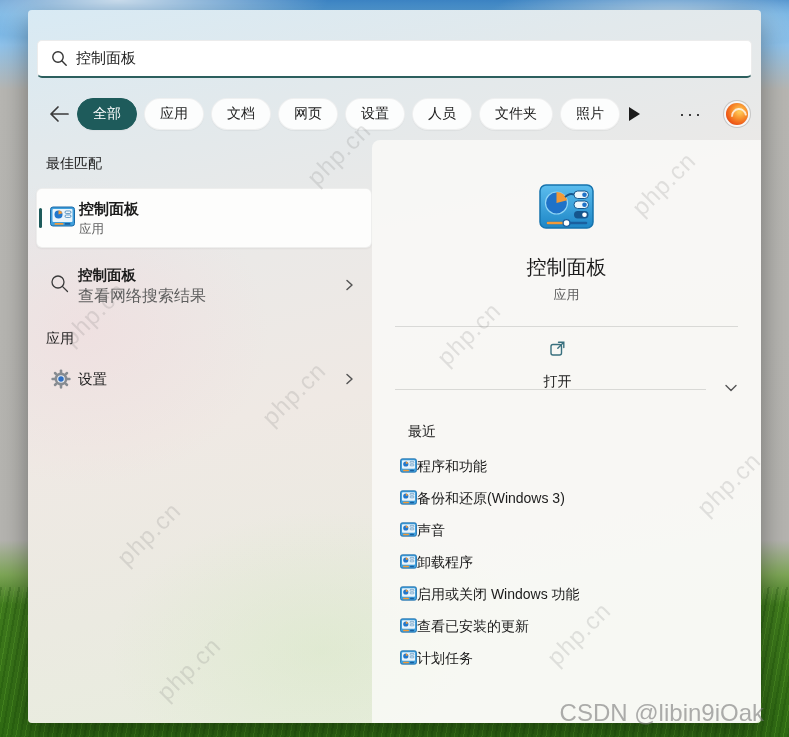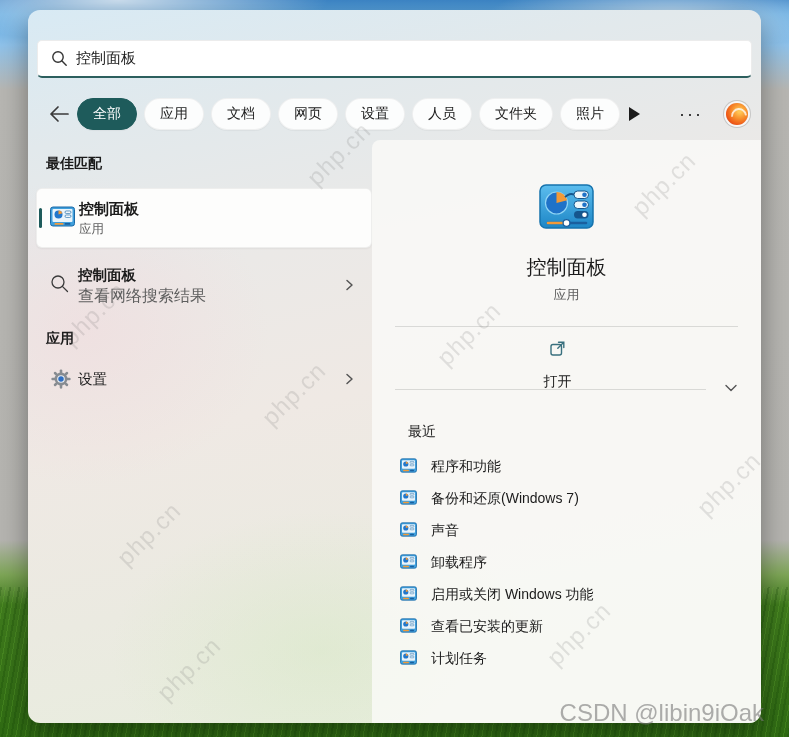--- a/index.html
+++ b/index.html
@@ -8,21 +8,21 @@
   .desktop{position:absolute;inset:0;width:789px;height:737px;
     background:
       radial-gradient(ellipse 300px 60px at 15% 0%,rgba(255,255,255,.75),transparent 70%),
       radial-gradient(ellipse 260px 50px at 85% 2%,rgba(255,255,255,.6),transparent 70%),
       linear-gradient(180deg,#3d86c8 0px,#5aa5de 14px,#8fc2ea 45px,#b7b6b2 90px,
         #b5b4b0 540px,#7da556 575px,#3f7a1d 605px,#2f6a13 737px);}
   .grass-tex{position:absolute;left:0;bottom:0;width:789px;height:150px;opacity:.5;
     background:repeating-linear-gradient(100deg,rgba(20,70,5,.5) 0 2px,transparent 2px 5px,
       rgba(120,200,60,.4) 5px 6px,transparent 6px 9px);}
   
-  .panel{position:absolute;left:28px;top:10px;width:733px;height:713px;border-radius:12px;
+  .panel{position:absolute;left:28px;top:10px;width:733px;height:713px;border-radius:4px;
     overflow:hidden;box-shadow:0 10px 28px rgba(0,0,0,.38);
     background:
       radial-gradient(ellipse 260px 220px at 8% 45%,rgba(242,214,218,.45),transparent 70%),
       radial-gradient(ellipse 300px 200px at 40% 90%,rgba(214,232,196,.5),transparent 70%),
       linear-gradient(168deg,#d8eaf4 0%,#e2e9ec 16%,#ebe9e7 34%,#efe9e4 52%,#ebeae1 72%,#e7efdd 100%);}
   
   .searchbox{position:absolute;left:9px;right:9px;top:30px;height:38px;background:#ffffff;
     border:1px solid #ececec;border-bottom:2px solid #2c5f5e;border-radius:5px;
     display:flex;align-items:center;box-sizing:border-box;}
   .searchbox .mag{margin:0 8px 0 13px;display:flex;}
@@ -39,21 +39,21 @@
   .play-tri{width:0;height:0;border-left:11px solid #1b1b1b;border-top:7px solid transparent;border-bottom:7px solid transparent;}
   .morebtn{position:absolute;right:53px;top:3px;width:34px;height:30px;display:flex;
     align-items:center;justify-content:center;letter-spacing:2px;color:#1b1b1b;font-size:18px;cursor:pointer;}
   .avatar{position:absolute;right:13px;top:7px;width:22px;height:22px;border-radius:50%;cursor:pointer;
     background:radial-gradient(circle at 62% 38%,#ffc554 8%,#f78c2a 40%,#ef5a18 68%,#cf3210 95%);
     box-shadow:0 0 0 2px rgba(255,255,255,.85),0 0 0 3px rgba(0,0,0,.15);}
   .avatar::after{content:"";position:absolute;left:5px;top:5px;width:12px;height:12px;border-radius:50%;
     border:2px solid rgba(255,255,255,.75);border-right-color:transparent;border-bottom-color:transparent;
     transform:rotate(40deg);}
   
-  .sec-header{position:absolute;font-size:14px;font-weight:700;color:#1b1b1b;}
+  .sec-header{position:absolute;font-size:14px;font-weight:400;color:#1b1b1b;}
   .bm-card{position:absolute;left:8px;top:178px;width:334px;height:58px;background:#fdfdfc;
     border:1px solid rgba(0,0,0,.06);border-radius:6px;box-shadow:0 1px 2px rgba(0,0,0,.05);cursor:pointer;}
   .bm-accent{position:absolute;left:2px;top:19px;width:3px;height:20px;border-radius:2px;background:#1e5b5b;}
   .bm-icon{position:absolute;left:13px;top:17px;}
   .bm-title{position:absolute;left:42px;top:11px;font-size:15px;font-weight:700;color:#1b1b1b;}
   .bm-sub{position:absolute;left:42px;top:32px;font-size:12.5px;color:#5f5f5f;}
   .lrow{position:absolute;left:8px;width:334px;height:52px;cursor:pointer;border-radius:6px;}
   .lrow .licon{position:absolute;left:14px;top:14px;}
   .lrow .lt1{position:absolute;left:42px;top:6px;font-size:14.5px;font-weight:700;color:#1b1b1b;}
   .lrow .lt2{position:absolute;left:42px;top:26px;font-size:16px;color:#5f5f5f;}
@@ -67,21 +67,21 @@
   .d-sub{position:absolute;left:0;top:146px;width:100%;text-align:center;font-size:13px;color:#5f5f5f;}
   .divider{position:absolute;height:1px;background:rgba(0,0,0,.12);}
   .d-div1{left:23px;width:343px;top:186px;}
   .d-div2{left:23px;width:311px;top:249px;}
   .d-open{position:absolute;left:23px;top:200px;width:320px;height:34px;display:flex;align-items:center;
     gap:12px;cursor:pointer;border-radius:4px;padding-left:5px;box-sizing:border-box;flex-direction:column;}
   .d-open-label{font-size:14px;color:#1b1b1b;}
   .d-collapse{position:absolute;right:22px;top:240px;cursor:pointer;}
   .d-recent-h{position:absolute;left:36px;top:283px;font-size:14px;color:#1b1b1b;}
   .recent{position:absolute;left:0;top:311px;width:389px;display:flex;flex-direction:column;}
-  .r-item{height:32px;display:flex;align-items:center;cursor:pointer;padding-left:28px;gap:14px;}
+  .r-item{height:32px;display:flex;align-items:center;cursor:pointer;padding-left:28px;}
   .r-label{font-size:14px;color:#1b1b1b;}
   
   .wm{position:absolute;transform:rotate(-45deg);font-size:24px;letter-spacing:1px;
     color:rgba(110,110,110,.18);pointer-events:none;z-index:9;}
   .wm-csdn{position:absolute;right:25px;top:699px;font-size:24px;color:rgba(120,120,120,.6);
     pointer-events:none;z-index:9;}
 </style>
 </head>
 <body>
 
@@ -270,21 +270,21 @@
               <rect x="0.5" y="0.8" width="16" height="13.4" rx="1.8" fill="#3f9fdc" stroke="#1b6aa8" stroke-width="0.8"></rect>
               <rect x="2" y="2.2" width="13" height="8.6" rx="0.8" fill="#e9f4fb"></rect>
               <circle cx="5.8" cy="6" r="2.6" fill="#2277cc"></circle>
               <path d="M5.8 6 L5.8 3.4 A2.6 2.6 0 0 1 8.3 5.2 Z" fill="#f29a38"></path>
               <rect x="10" y="3.4" width="4" height="1.6" rx="0.8" fill="#fff" stroke="#1b6aa8" stroke-width="0.5"></rect>
               <rect x="10" y="6.2" width="4" height="1.6" rx="0.8" fill="#fff" stroke="#1b6aa8" stroke-width="0.5"></rect>
               <rect x="3" y="11.8" width="6" height="1.4" rx="0.7" fill="#f29a38"></rect>
               <rect x="10" y="11.8" width="4" height="1.4" rx="0.7" fill="#1a5f9e"></rect>
             </svg>
           </span>
-          <span class="r-label">备份和还原(Windows 7)</span>
+          <span class="r-label">备份和还原(Windows 3)</span>
         </div>
 
         <div class="r-item">
           <span>
             <svg width="17" height="15" viewBox="0 0 17 15">
               <rect x="0.5" y="0.8" width="16" height="13.4" rx="1.8" fill="#3f9fdc" stroke="#1b6aa8" stroke-width="0.8"></rect>
               <rect x="2" y="2.2" width="13" height="8.6" rx="0.8" fill="#e9f4fb"></rect>
               <circle cx="5.8" cy="6" r="2.6" fill="#2277cc"></circle>
               <path d="M5.8 6 L5.8 3.4 A2.6 2.6 0 0 1 8.3 5.2 Z" fill="#f29a38"></path>
               <rect x="10" y="3.4" width="4" height="1.6" rx="0.8" fill="#fff" stroke="#1b6aa8" stroke-width="0.5"></rect>

